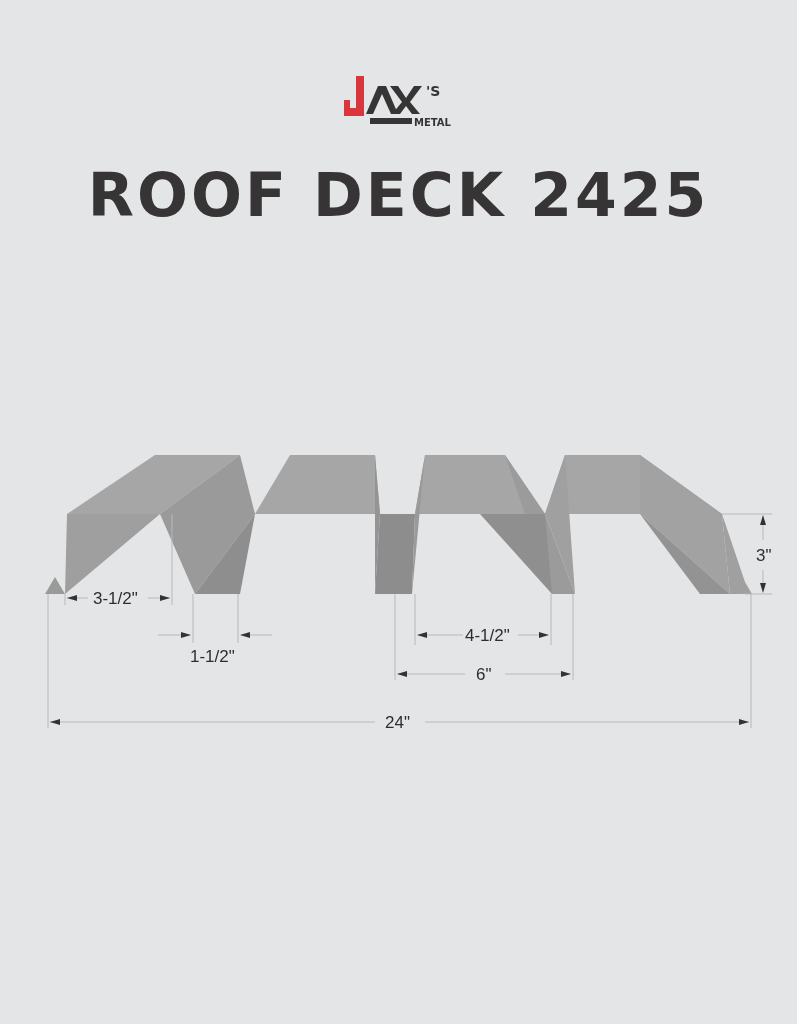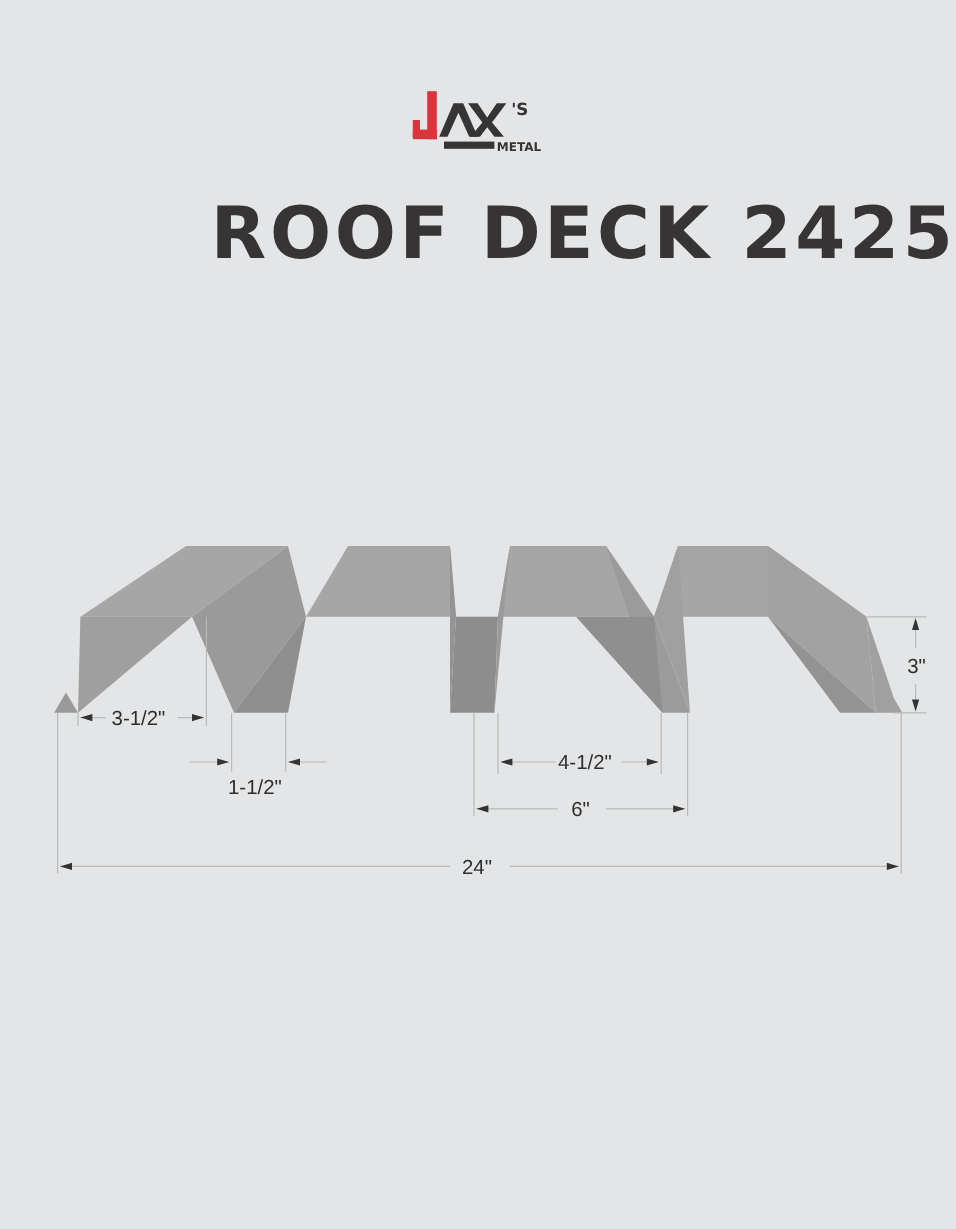--- a/index.html
+++ b/index.html
@@ -1,18 +1,18 @@
 <!DOCTYPE html>
 <html><head>
 <meta charset="utf-8">
 <style>
   html, body { margin:0; padding:0; }
   body { width:797px; height:1024px; background:#e4e5e6; position:relative; overflow:hidden; font-family:"Liberation Sans", sans-serif; }
   .logo { position:absolute; left:340px; top:74px; width:120px; height:60px; }
-  .title { position:absolute; left:0; top:160px; width:797px; text-align:right; font-family:"DejaVu Sans", sans-serif; font-weight:bold; font-size:60px; letter-spacing:3px; color:#363435; }
+  .title { position:absolute; left:0; top:160px; width:797px; text-align:center; font-family:"DejaVu Sans", sans-serif; font-weight:bold; font-size:60px; letter-spacing:3px; color:#363435; }
   .diagram { position:absolute; left:0; top:0; }
   .dim { font-family:"Liberation Sans", sans-serif; font-size:17px; fill:#2e2e2e; }
 </style>
 </head>
 <body>
 
 <svg class="logo" viewBox="0 0 120 60" width="120" height="60">
   <rect x="16" y="2" width="8" height="40" fill="#d8363c"></rect>
   <rect x="4" y="34" width="20" height="8" fill="#d8363c"></rect>
   <rect x="4" y="26" width="6" height="14" fill="#d8363c"></rect>

